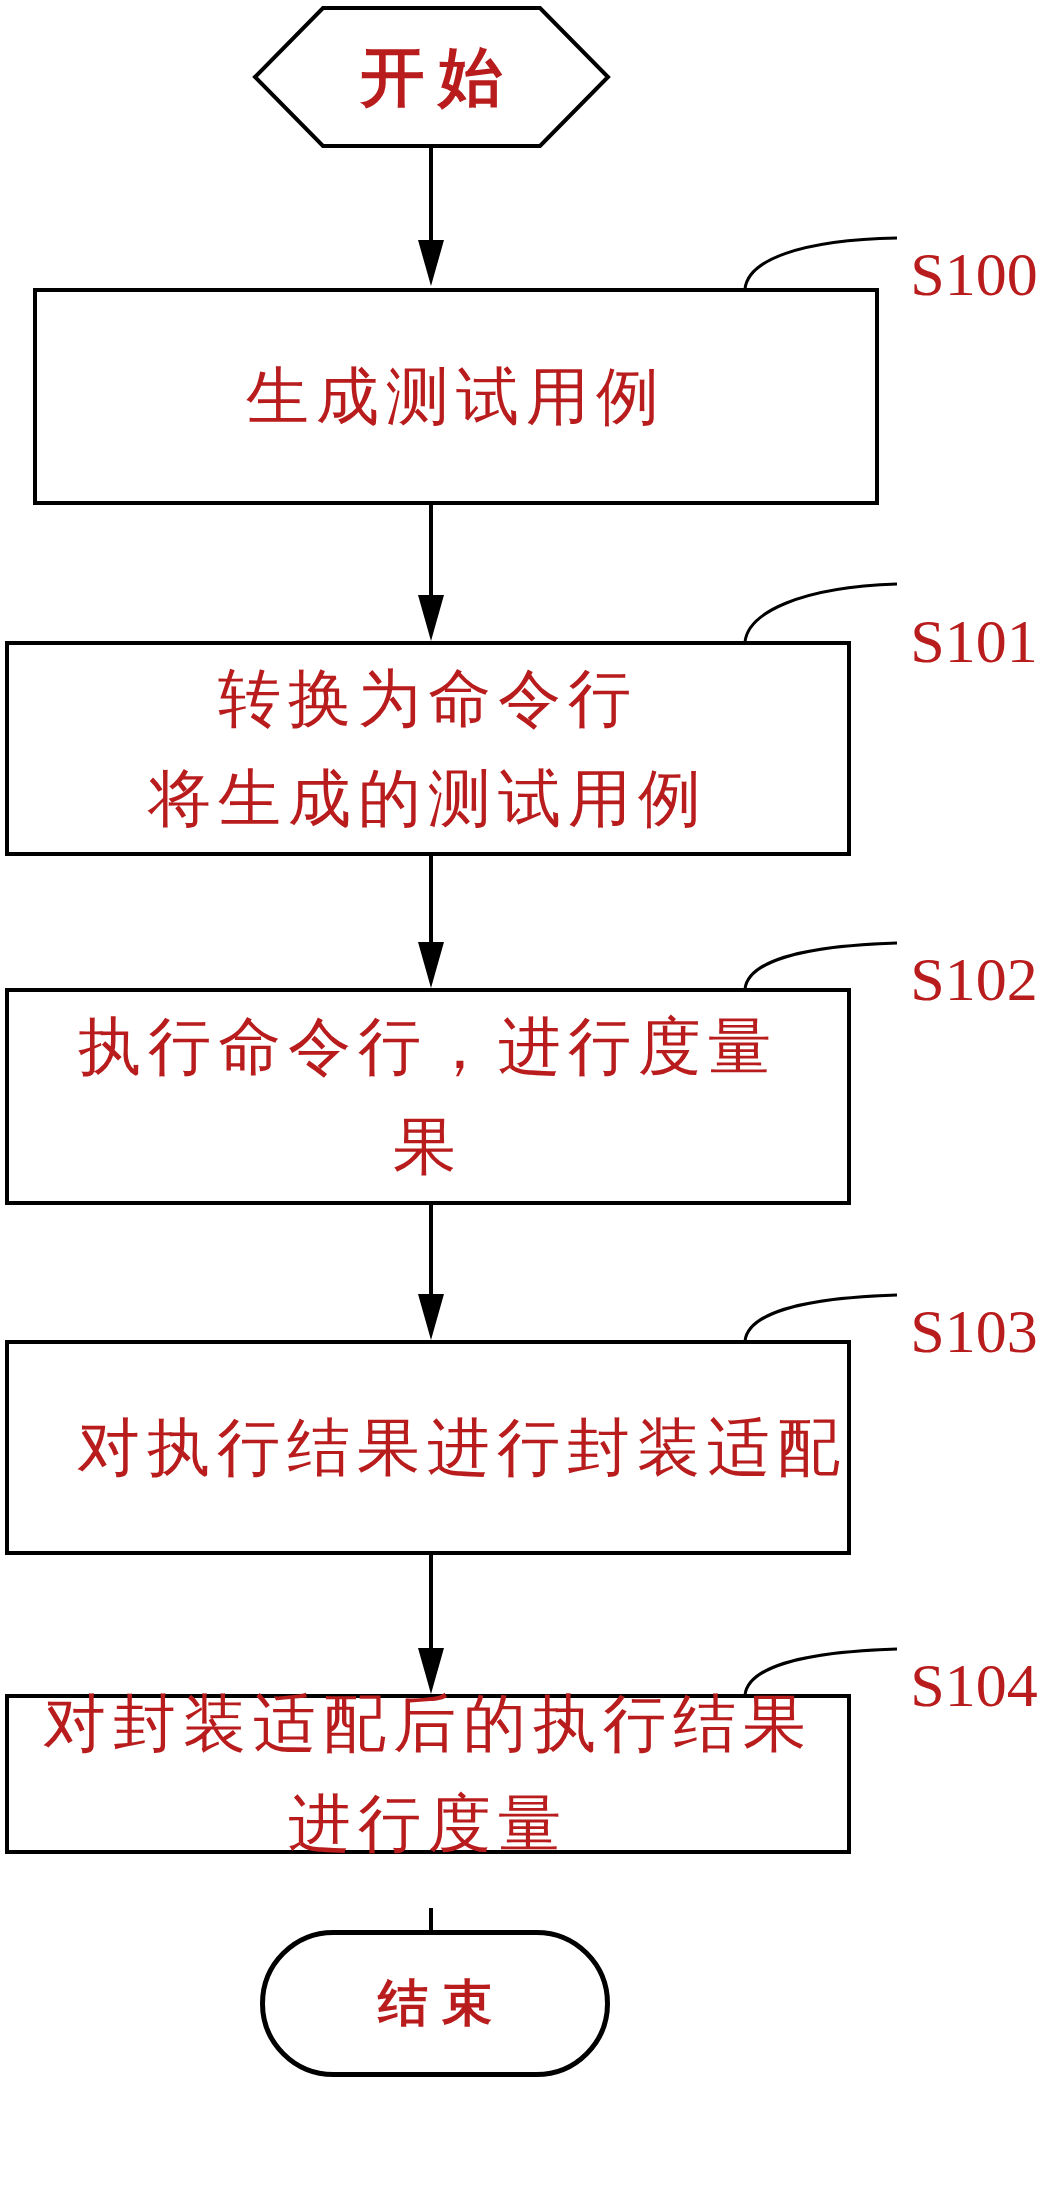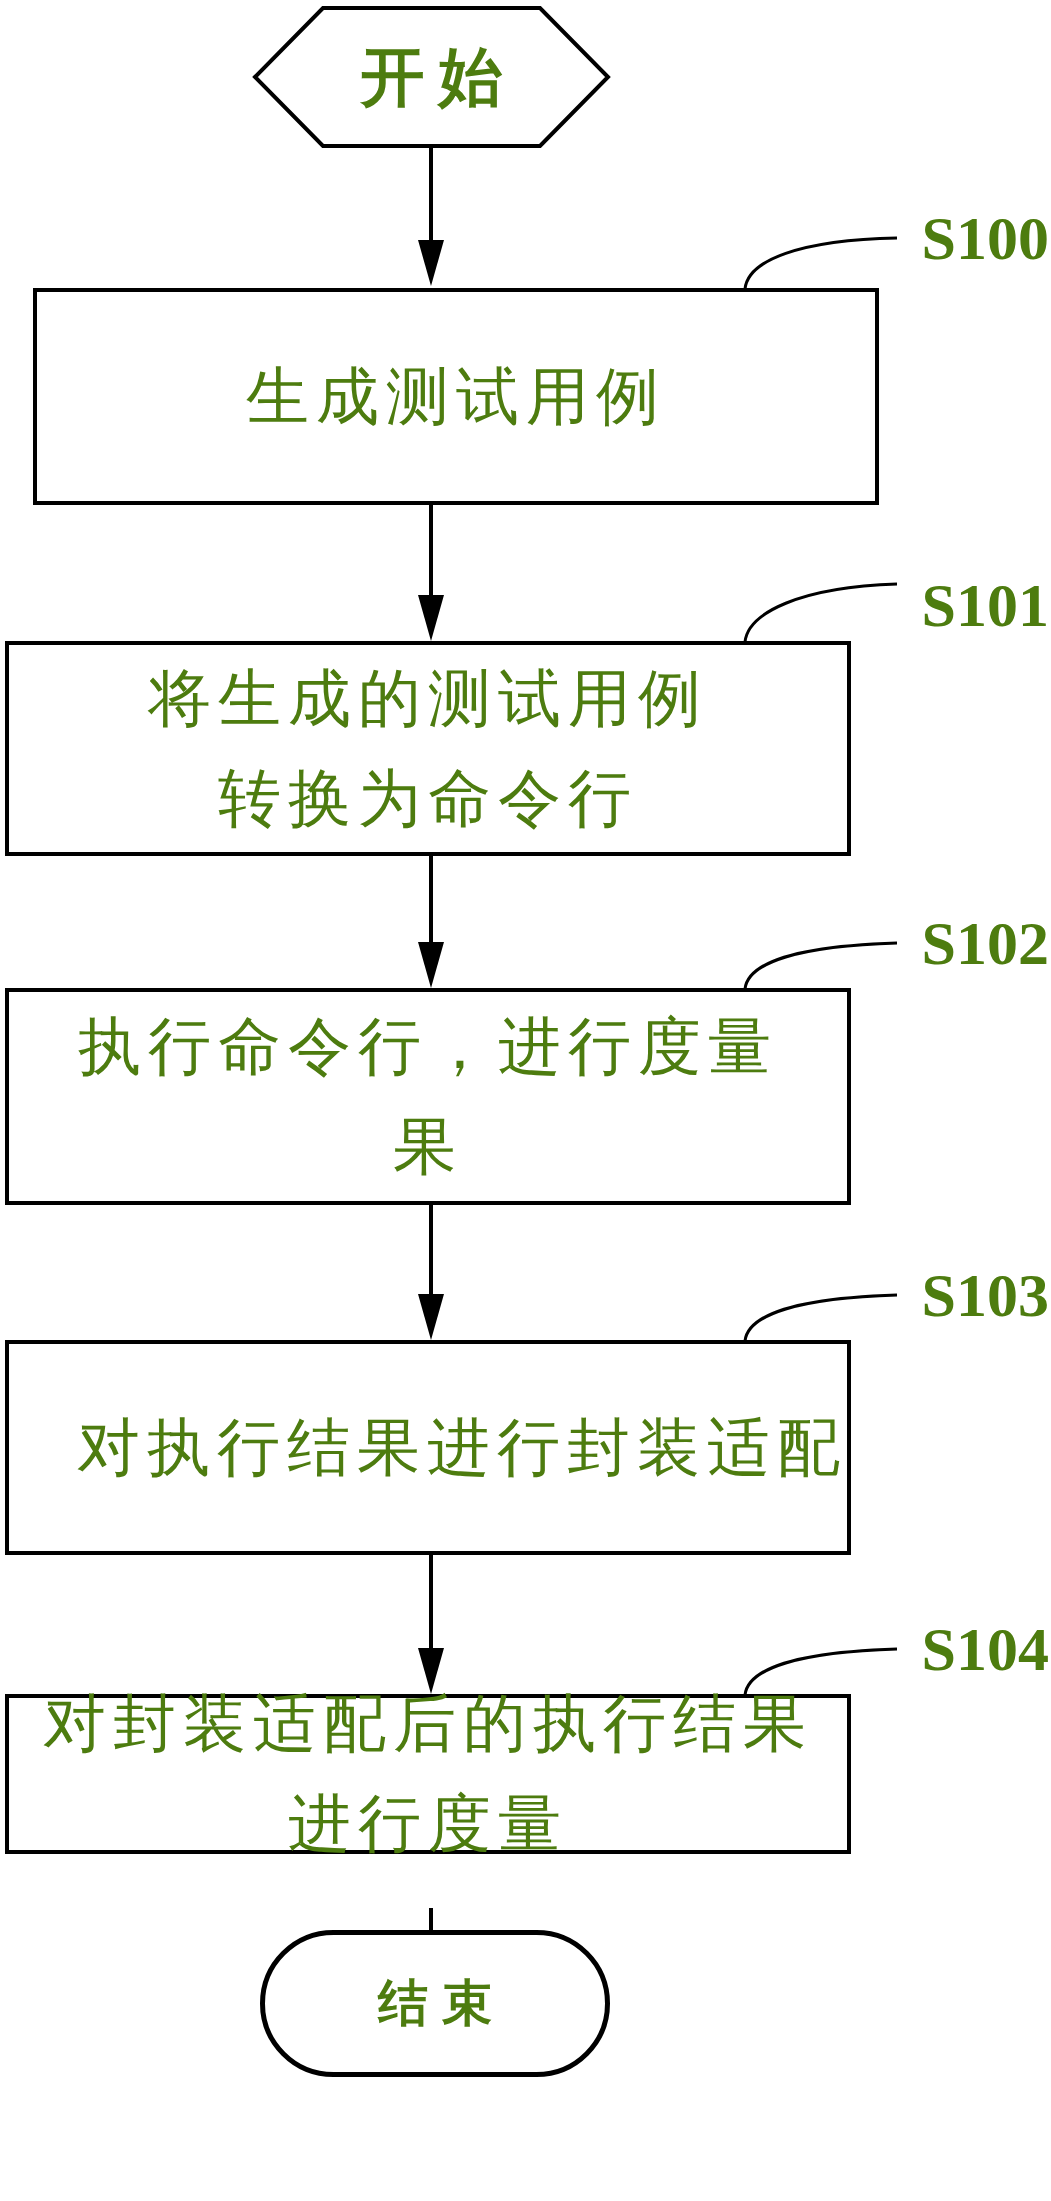--- a/index.html
+++ b/index.html
@@ -6,21 +6,21 @@
     margin: 0;
     padding: 0;
     background: #ffffff;
   }
   #canvas {
     position: relative;
     width: 1051px;
     height: 2201px;
     background: #ffffff;
     font-family: "Liberation Serif", "DejaVu Serif", serif;
-    color: #4d7c0f;
+    color: #b91c1c;
     overflow: hidden;
   }
   #connector-layer {
     position: absolute;
     left: 0;
     top: 0;
     width: 1051px;
     height: 2201px;
   }
   .terminator-text {
@@ -50,24 +50,25 @@
     font-size: 63px;
     line-height: 100px;
     letter-spacing: 7px;
     white-space: nowrap;
   }
   .step-ref {
     position: absolute;
     left: 899px;
     width: 150px;
     font-size: 62px;
-    font-weight: bold;
+    font-weight: normal;
     line-height: 62px;
-    text-align: right;
+    text-align: center;
     white-space: nowrap;
+    margin-top: 36px;
   }
   .end-terminator {
     position: absolute;
     left: 260px;
     top: 1930px;
     width: 350px;
     height: 147px;
     border: 5px solid #000000;
     box-sizing: border-box;
     border-radius: 74px;
@@ -133,22 +134,22 @@
 
   <div class="step-box" style="top:288px; height:217px;margin-left:28px;">
     <span class="step-line">生成测试用例</span>
     <span class="step-line"></span>
   </div>
   <div class="step-ref" style="top:207px;">
     <span>S100</span>
   </div>
 
   <div class="step-box" style="top:641px; height:215px;">
+    <span class="step-line">转换为命令行</span>
     <span class="step-line">将生成的测试用例</span>
-    <span class="step-line">转换为命令行</span>
   </div>
   <div class="step-ref" style="top:574px;">
     <span>S101</span>
   </div>
 
   <div class="step-box" style="top:988px; height:217px;">
     <span class="step-line">执行命令行，进行度量</span>
     <span class="step-line">果</span>
   </div>
   <div class="step-ref" style="top:912px;">

